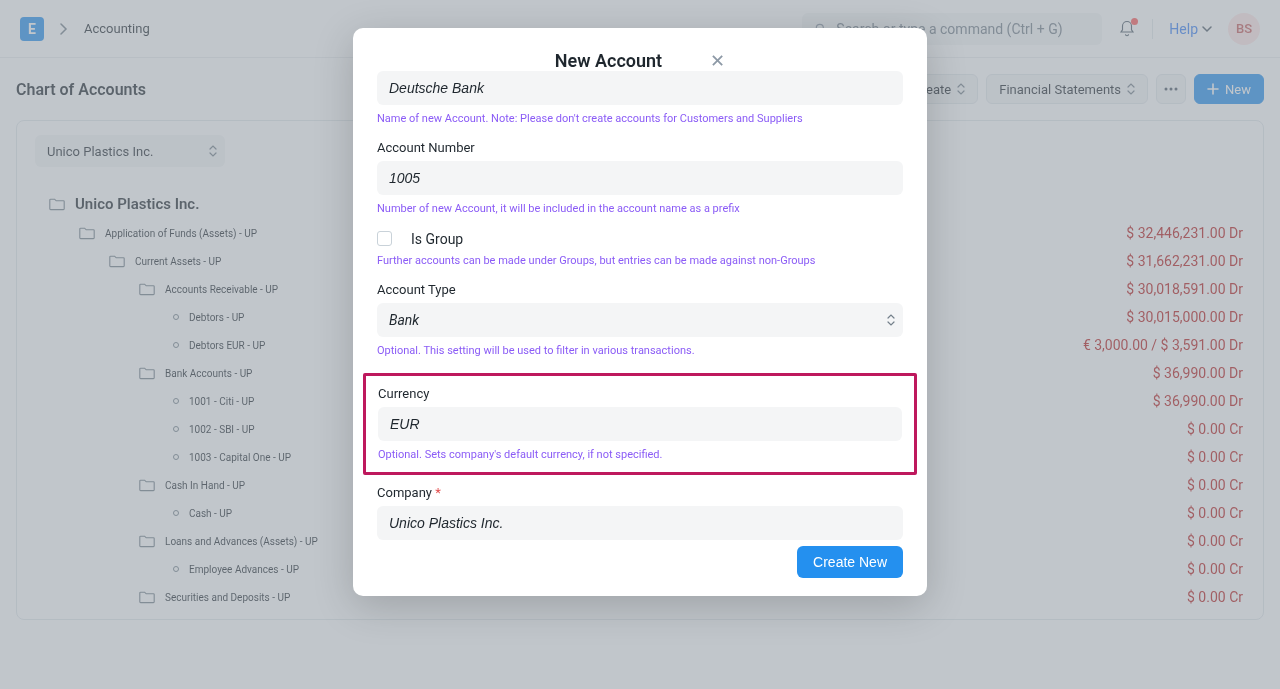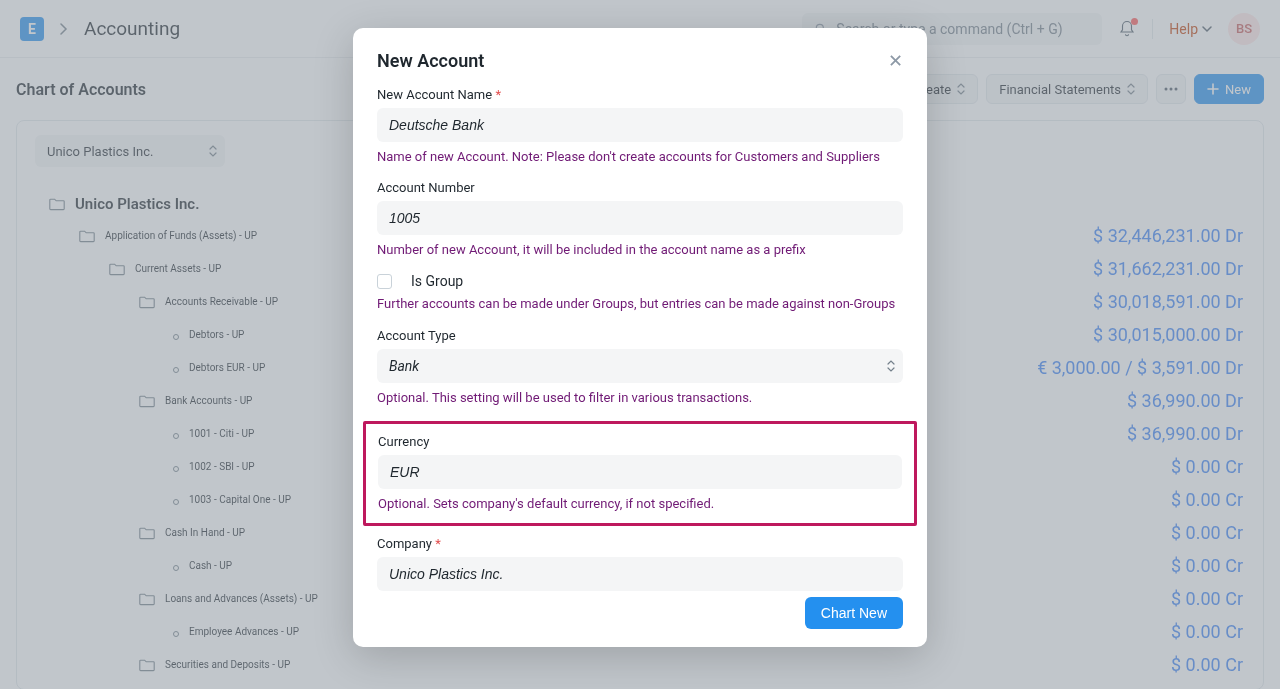--- a/index.html
+++ b/index.html
@@ -20,33 +20,33 @@
   align-items: center;
   padding: 0 20px;
   gap: 16px;
   border-bottom: 1px solid #ebeef0;
 }
 .logo {
   width: 24px; height: 24px; background:#2490ef; border-radius:4px;
   display:flex; align-items:center; justify-content:center; color:#fff; font-weight:700;
 }
 .crumb-sep { color:#74808b; }
-.crumb { color:#1f272e; font-size:19px; }
+.crumb { color:#1f272e; font-size:13px; }
 .searchbar {
   margin-left: auto;
   background: #f4f5f6;
   border-radius: 6px;
   height: 32px;
   width: 300px;
   display:flex; align-items:center; gap:8px; padding:0 12px;
   color:#74808b;
 }
 .bell-wrap { position:relative; }
 .bell-dot { position:absolute; top:-2px; right:-2px; width:7px; height:7px; border-radius:50%; background:#ff5858; }
-.help { display:flex; align-items:center; gap:4px; color:#c2410c; cursor:pointer; }
+.help { display:flex; align-items:center; gap:4px; color:#3b82f6; cursor:pointer; }
 .avatar {
   width:32px; height:32px; border-radius:50%; background:#ffe7e7; color:#c65a5a;
   display:flex; align-items:center; justify-content:center; font-size:13px; font-weight:500;
 }
 .divider-v { width:1px; height:20px; background:#e3e8ec; }
 
 .page {
   padding: 16px 16px 0;
 }
 .page-head {
@@ -77,48 +77,48 @@
 .tree { padding: 8px 0 8px 8px; }
 .row {
   display:flex; align-items:center; justify-content:space-between;
   padding: 6px 20px 6px 0;
 }
 .row-left { display:flex; align-items:center; gap:10px; }
 .folder { color:#74808b; }
 .leaf-dot { width:6px; height:6px; border-radius:50%; border:1.5px solid #74808b; }
 .row .label { font-size:10px; }
 .row.bold .label { font-weight:600; font-size:15px; }
-.amount { font-size:18px; color:#3b82f6; }
+.amount { font-size:14px; color:#b91c1c; }
 .ind-0 { padding-left: 24px; }
 .ind-1 { padding-left: 54px; }
 .ind-2 { padding-left: 84px; }
 .ind-3 { padding-left: 114px; }
-.ind-4 { padding-left: 148px; align-items: flex-end; }
+.ind-4 { padding-left: 148px; }
 
 .overlay {
   position:absolute; inset:0; background:rgba(142,152,160,0.55);
 }
 
 .modal {
   position:absolute; top:28px; left:50%; transform:translateX(-50%);
   width:574px; background:#fff; border-radius:10px; box-shadow:0 10px 40px rgba(0,0,0,.18);
   padding: 22px 24px 18px;
 }
-.modal-head { display:flex; justify-content:space-between; align-items:center; margin-bottom:16px;gap:48px;}
+.modal-head { display:flex; justify-content:center; align-items:center; margin-bottom:0;gap:48px;}
 .modal-title { font-size:18px; font-weight:600; }
 .close { color:#8d99a6; cursor:pointer; font-size:18px; }
 .form-group { margin-bottom: 6px; }
 .form-label { font-size:13px; color:#1f272e; margin-bottom:6px; display:block; }
 .req { color:#e24c4c; }
 .form-input, .form-select {
   width:100%; height:34px; background:#f4f5f6; border:none; border-radius:6px;
   padding:0 12px; font-size:14px; color:#1f272e;font-style:italic;
 }
 .form-select { position:relative; display:flex; align-items:center; }
-.form-help { font-size:13px; color:#701a75; margin-top:6px; margin-bottom:14px; line-height:1.4;}
+.form-help { font-size:11px; color:#8b5cf6; margin-top:6px; margin-bottom:14px; line-height:1.4;}
 .check-row { display:flex; align-items:center; gap:19px; margin-top:4px; }
 .checkbox { width:15px; height:15px; border:1.5px solid #c9d2d9; border-radius:3px; background:#fff; }
 .highlight { border:3px solid #be185d; padding:10px 12px 6px; margin:0 -14px 10px; border-radius:2px;}
 .modal-footer { display:flex; justify-content:flex-end; margin-top:4px;}
 .btn-create { background:#2490ef; color:#fff; border:none; height:32px; padding:0 16px; border-radius:6px; font-size:14px; cursor:pointer;}
 svg { display:block; }
 </style>
 </head>
 <body>
 
@@ -349,21 +349,20 @@
 
 <div class="overlay"></div>
 
 <div class="modal">
   <div class="modal-head">
     <div class="modal-title">New Account</div>
     <div class="close">✕</div>
   </div>
 
   <div class="form-group">
-    <label class="form-label"><span>New Account Name</span> <span class="req">*</span></label>
     <input class="form-input" value="Deutsche Bank" style="">
     <div class="form-help">Name of new Account. Note: Please don't create accounts for Customers and Suppliers</div>
   </div>
 
   <div class="form-group">
     <label class="form-label">Account Number</label>
     <input class="form-input" value="1005" style="">
     <div class="form-help">Number of new Account, it will be included in the account name as a prefix</div>
   </div>
 
@@ -395,15 +394,15 @@
       <div class="form-help" style="margin-bottom:4px">Optional. Sets company's default currency, if not specified.</div>
     </div>
   </div>
 
   <div class="form-group">
     <label class="form-label"><span>Company</span> <span class="req">*</span></label>
     <input class="form-input" value="Unico Plastics Inc." style="">
   </div>
 
   <div class="modal-footer">
-    <button class="btn-create">Chart New</button>
+    <button class="btn-create">Create New</button>
   </div>
 </div>
 
 </body></html>

